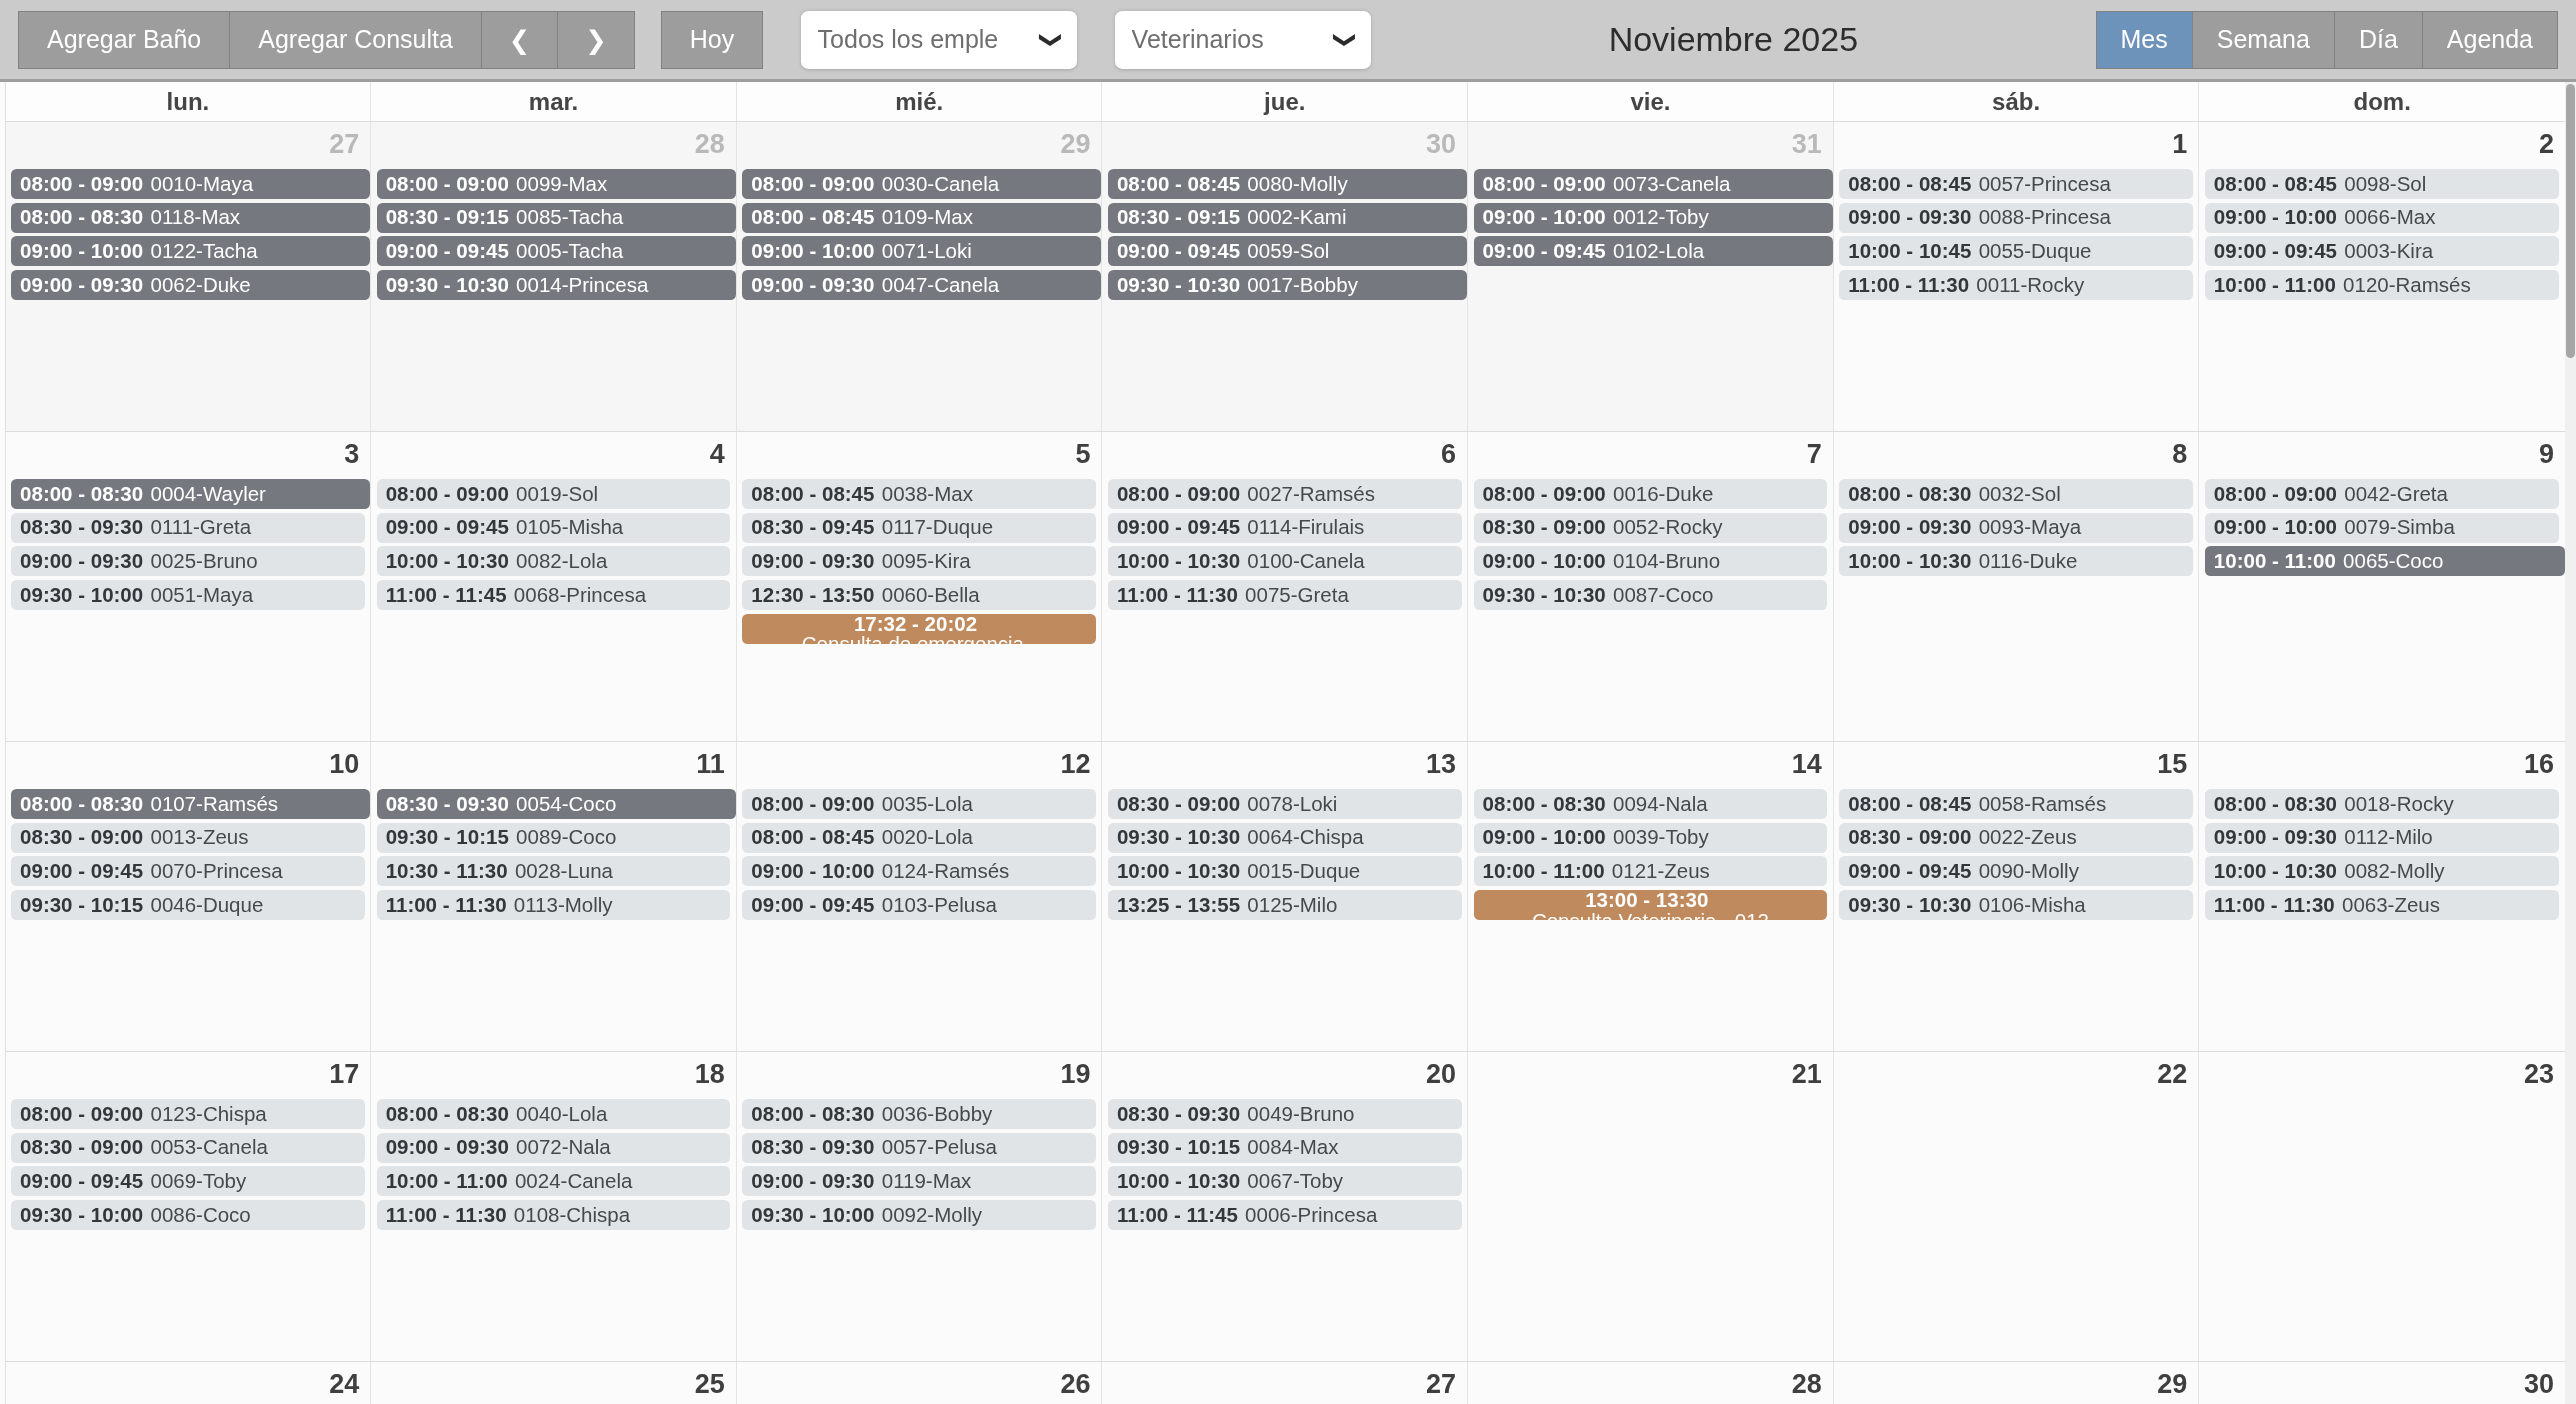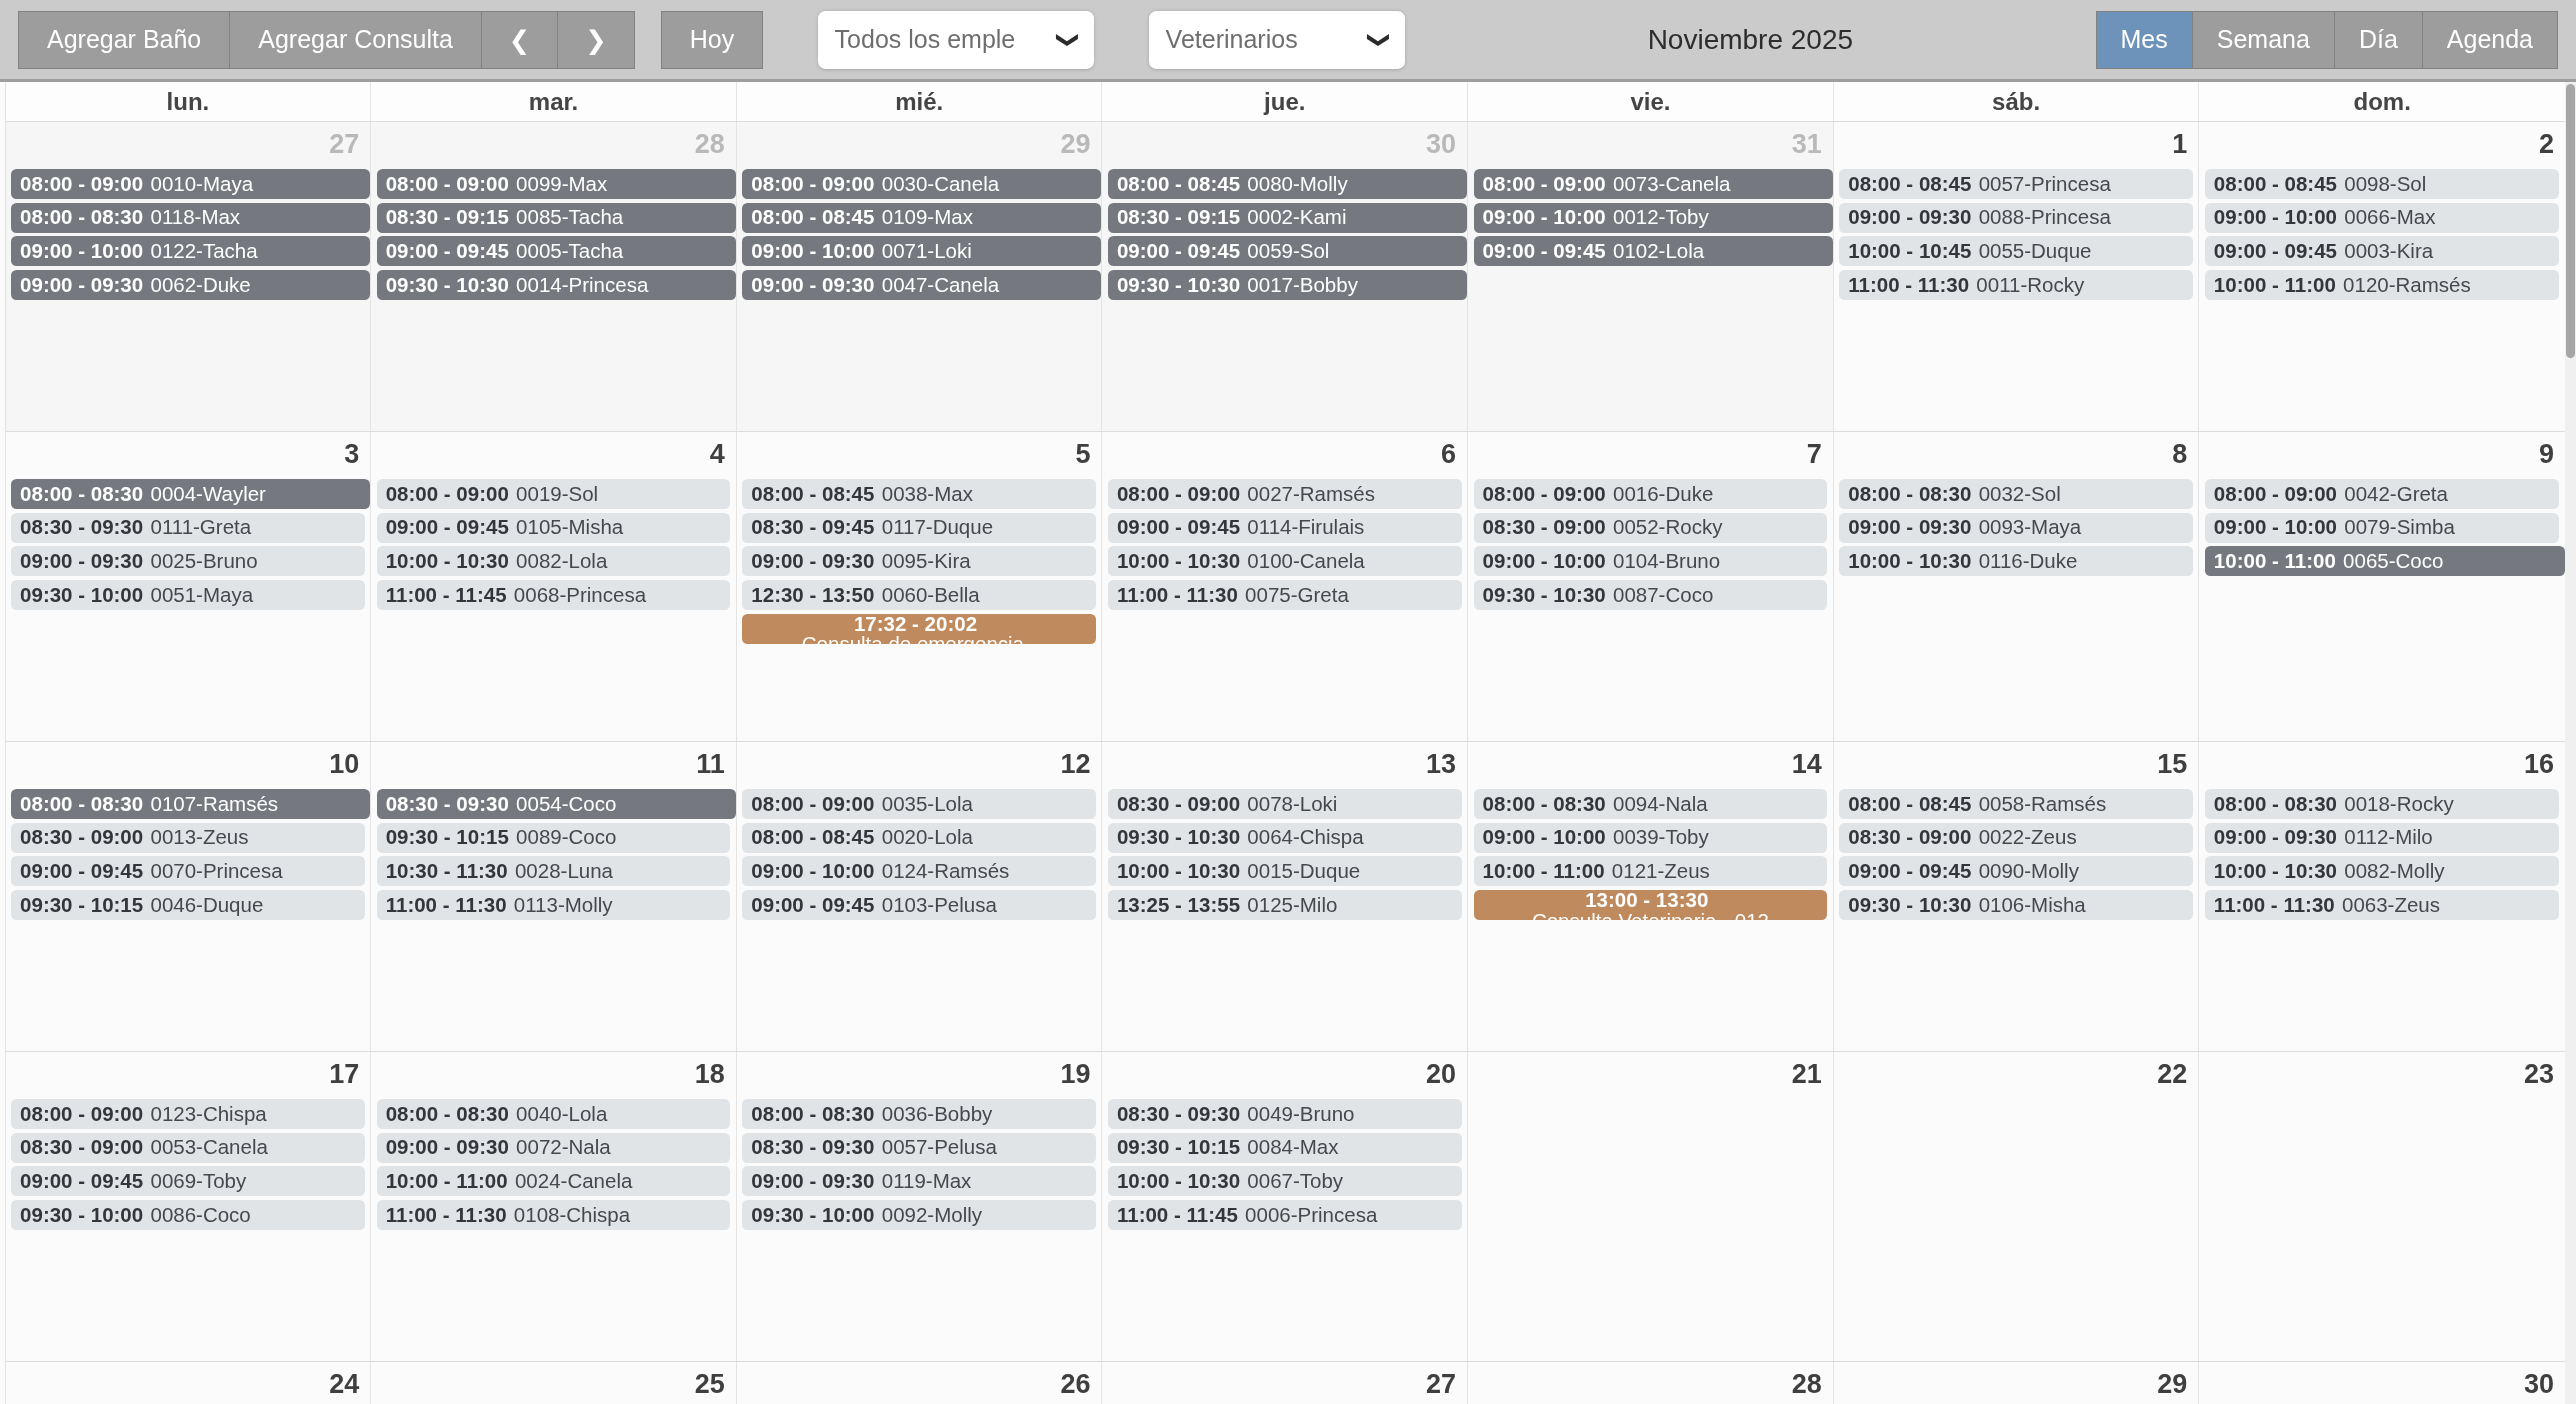--- a/index.html
+++ b/index.html
@@ -6,29 +6,29 @@
     font-family:"Liberation Sans","DejaVu Sans",sans-serif;background:#fbfbfb;}
   
   .toolbar{height:82px;background:var(--toolbar_bg);display:flex;align-items:center;
     padding:0 18px;box-sizing:border-box;border-bottom:3.7px solid #9e9e9e;}
   .btn{background:var(--button_gray);color:#fff;border:0.9px solid #828282;height:58px;
     display:flex;align-items:center;padding:0 28px;font-size:25px;box-sizing:border-box;cursor:pointer;}
   .btn-group{display:flex;}
   .btn-group .btn + .btn{border-left:none;}
   .btn.arrow{padding:0 27px;font-size:25.6px;font-weight:bold;}
   .btn.today{margin-left:26px;}
-  .select{margin-left:55px;background:#fff;border-radius:7.3px;height:58px;display:flex;
+  .select{margin-left:38px;background:#fff;border-radius:7.3px;height:58px;display:flex;
     align-items:center;padding:0 16.4px;font-size:25px;color:#6e6e6e;box-sizing:border-box;
     box-shadow:0 0.9px 3.7px rgba(0,0,0,.18);cursor:pointer;}
   .select .sel-label{flex:1;white-space:nowrap;overflow:hidden;}
   .select.employees{width:276px;}
   .select.vets{width:256px;}
   .sel-chevron{color:#2b2b2b;font-size:22px;font-weight:bold;margin-left:11px;
     transform:rotate(90deg);flex:none;}
-  .title{flex:1;text-align:center;font-size:28px;color:#2d2d2d;font-weight:500;
+  .title{flex:1;text-align:center;font-size:34px;color:#2d2d2d;font-weight:500;
     white-space:nowrap;overflow:hidden;}
   .views .btn{padding:0 24px;}
   .views .btn.active{background:var(--view_active);}
   
   .calendar{position:absolute;top:82px;left:4.6px;right:11px;bottom:0;
     border-left:0.9px solid #e0e0e0;background:#fbfbfb;overflow:hidden;}
   .header-row{display:grid;grid-template-columns:repeat(7,1fr);height:39px;
     border-bottom:0.9px solid #dcdcdc;background:#fdfdfd;}
   .header-cell{display:flex;align-items:center;justify-content:center;font-weight:bold;
     font-size:24px;color:#454545;border-right:0.9px solid #e4e4e4;}

